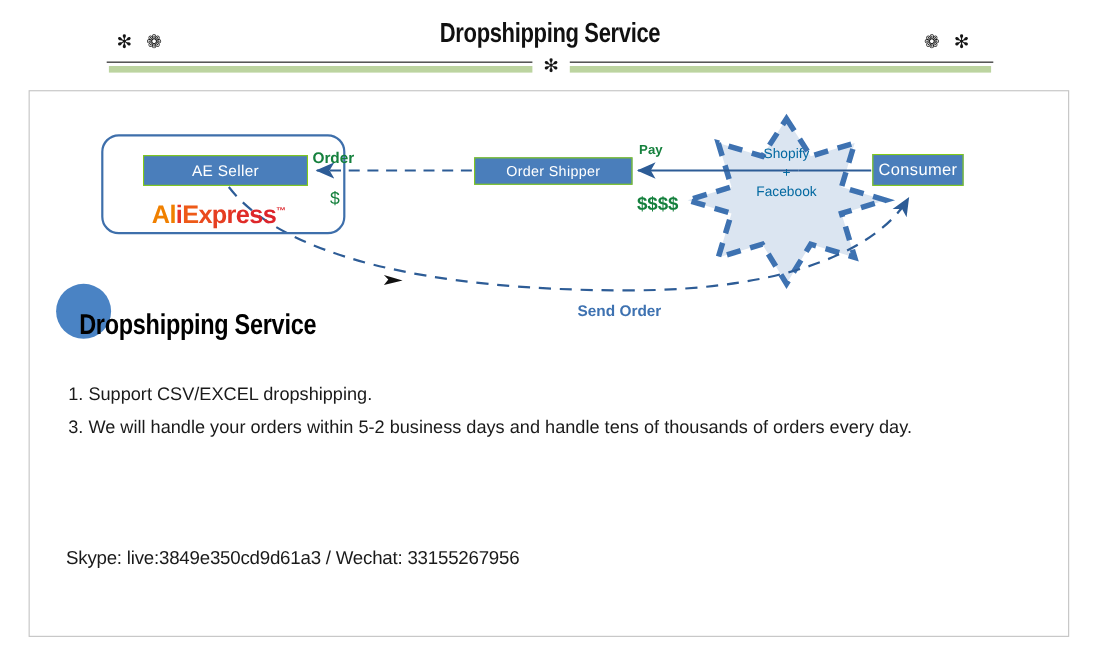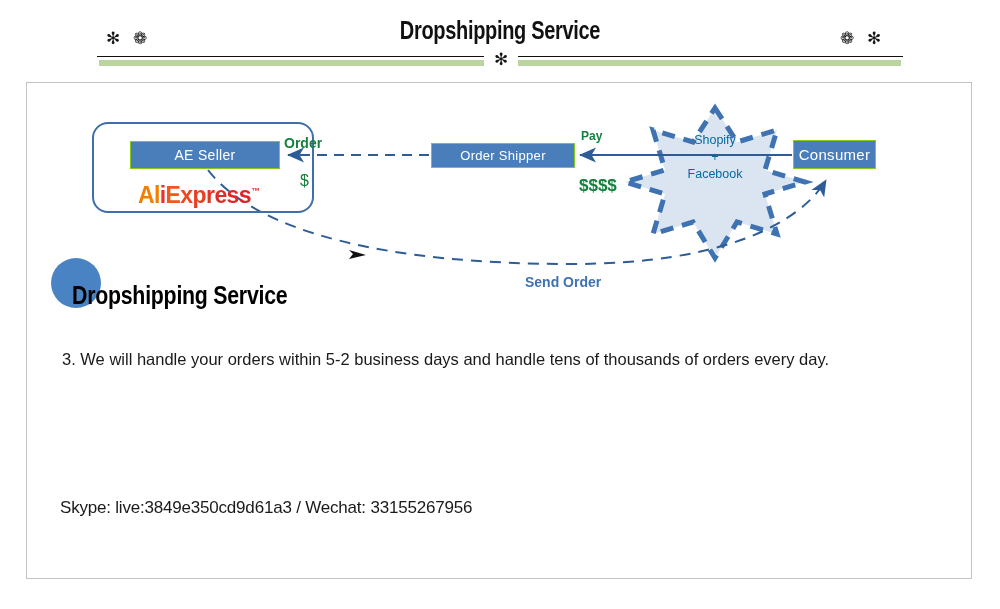--- a/index.html
+++ b/index.html
@@ -297,16 +297,17 @@
   <div class="diag-label" id="label-pay">Pay</div>
   <div class="diag-label" id="label-dollar1">$</div>
   <div class="diag-label" id="label-dollars">$$$$</div>
   <div class="diag-label" id="label-send-order">Send Order</div>
 </div>
 
 <div id="blue-circle"></div>
 <div id="section-heading">Dropshipping Service</div>
 
 <div id="bullet-list">
+  <div class="bullet-line">1. Support CSV/EXCEL dropshipping.</div>
   <div class="bullet-line">3. We will handle your orders within 5-2 business days and handle tens of thousands of orders every day.</div>
 </div>
 
 <div id="contact-line">Skype: live:3849e350cd9d61a3 / Wechat: 33155267956</div>
 
 </body></html>

